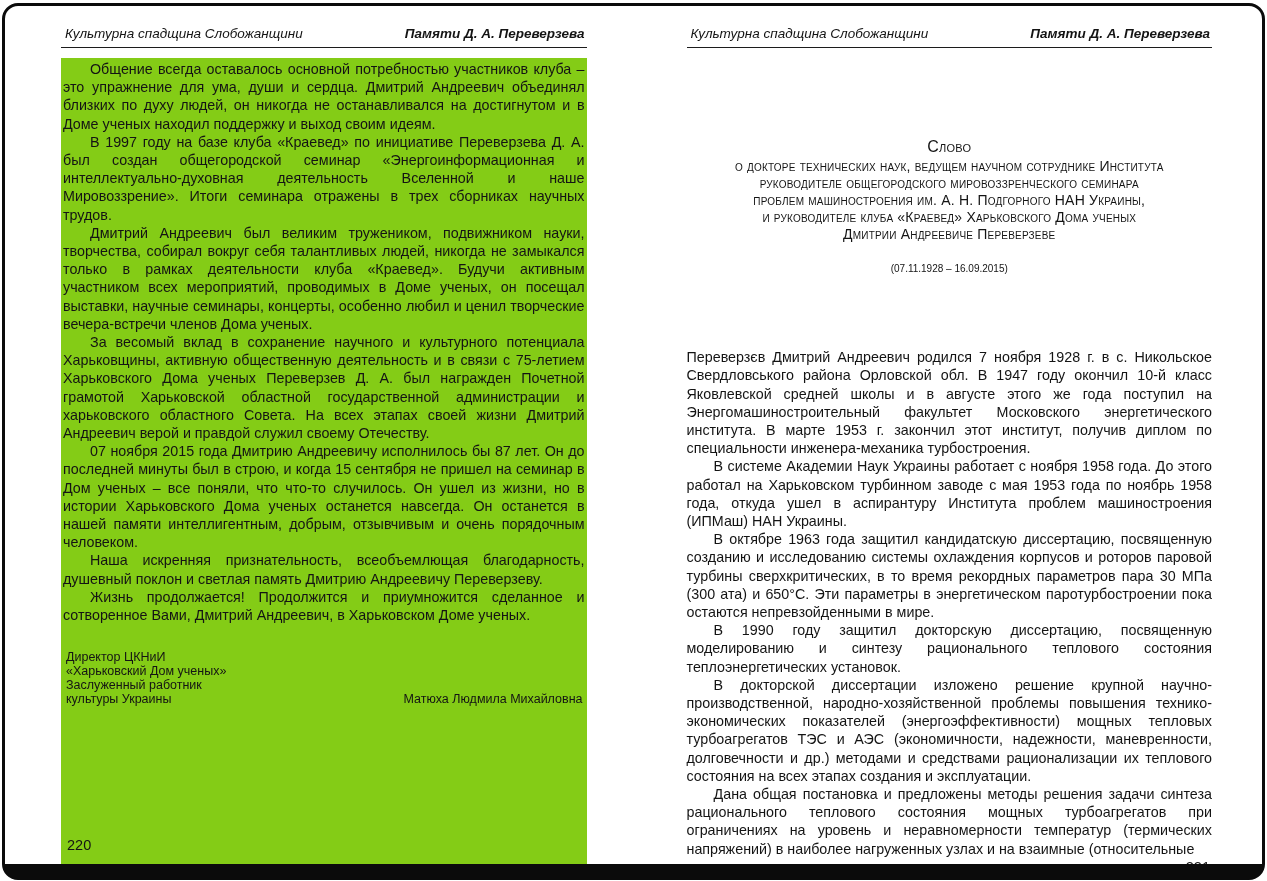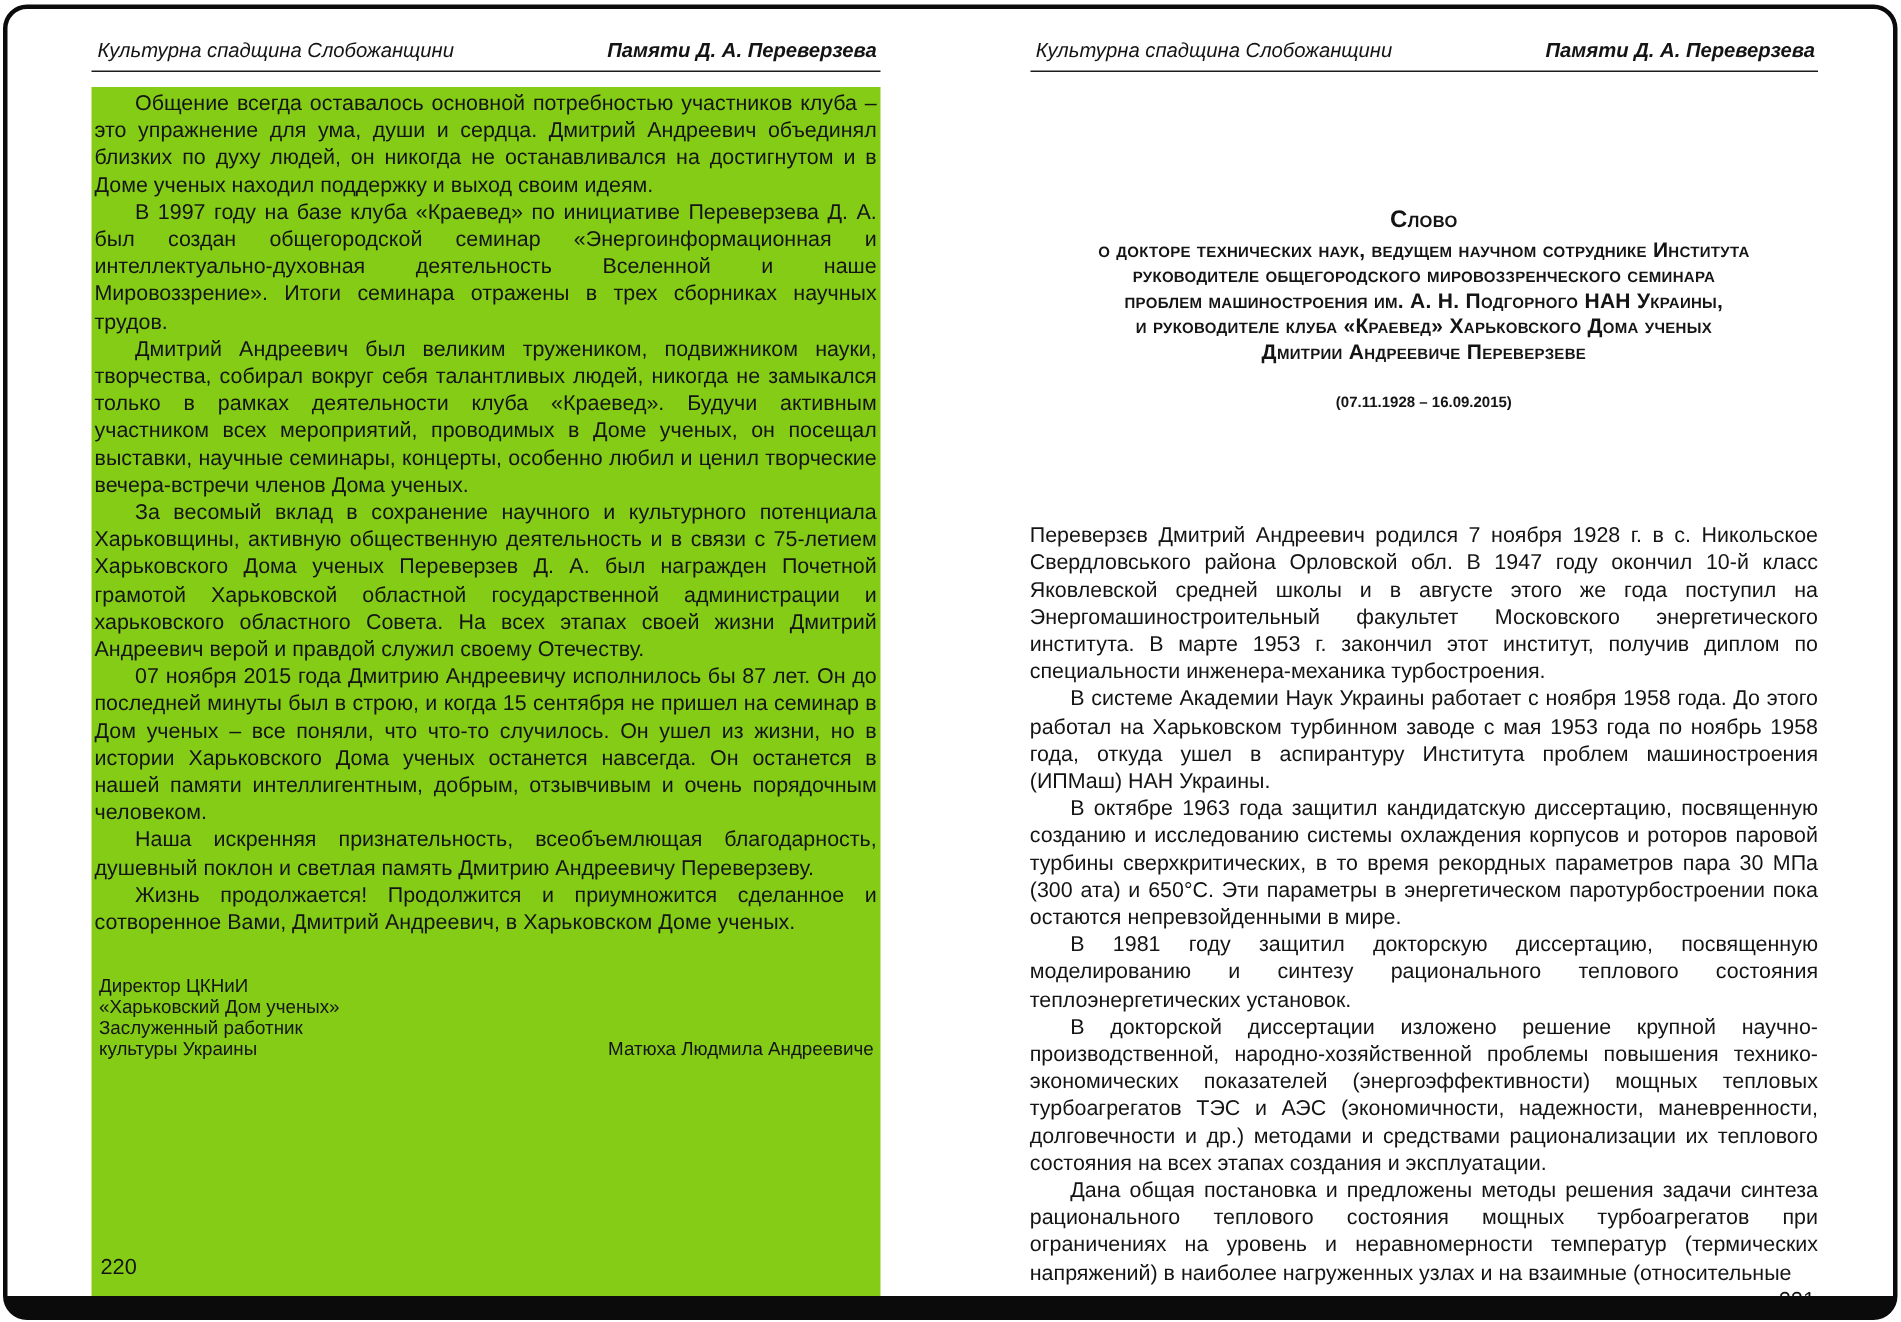--- a/index.html
+++ b/index.html
@@ -68,21 +68,21 @@
   .page-number {
     margin-top:auto;
     font-size:14.5px;
   }
   .pn-left { text-align:left; padding:0 0 4px 4px; }
   .pn-right { text-align:right; padding:0 2px 4px 0; }
   .title-block {
     margin-top:80px;
     margin-bottom:70px;
     text-align:center;
-    font-weight:bold;
+    font-weight:normal;
   }
   .title-line {
     font-variant:small-caps;
     font-size:14px;
     line-height:17px;
     letter-spacing:0.2px;
     white-space:nowrap;
   }
   .title-word {
     font-size:16px;
@@ -116,21 +116,21 @@
           <p class="para">Наша искренняя признательность, всеобъемлющая благодарность, душевный поклон и светлая память Дмитрию Андреевичу Переверзеву.</p>
           <p class="para">Жизнь продолжается! Продолжится и приумножится сделанное и сотворенное Вами, Дмитрий Андреевич, в Харьковском Доме ученых.</p>
 
           <div class="signature">
             <div class="sig-lines">
               <div>Директор ЦКНиИ</div>
               <div>«Харьковский Дом ученых»</div>
               <div>Заслуженный работник</div>
               <div>культуры Украины</div>
             </div>
-            <div class="sig-name">Матюха Людмила Андреевиче</div>
+            <div class="sig-name">Матюха Людмила Михайловна</div>
           </div>
 
           <div class="page-number pn-left">220</div>
         </div>
       </section>
 
       <section class="page page-right">
         <header class="running-head">
           <span class="rh-left">Культурна спадщина Слобожанщини</span>
           <span class="rh-right">Памяти Д. А. Переверзева</span>
@@ -143,21 +143,21 @@
             <div class="title-line">руководителе общегородского мировоззренческого семинара</div>
             <div class="title-line">проблем машиностроения им. А. Н. Подгорного НАН Украины,</div>
             <div class="title-line">и руководителе клуба «Краевед» Харьковского Дома ученых</div>
             <div class="title-line">Дмитрии Андреевиче Переверзеве</div>
             <div class="title-dates">(07.11.1928 – 16.09.2015)</div>
           </div>
 
           <p class="para no-indent">Переверзєв Дмитрий Андреевич родился 7 ноября 1928 г. в с. Никольское Свердловського района Орловской обл. В 1947 году окончил 10-й класс Яковлевской средней школы и в августе этого же года поступил на Энергомашиностроительный факультет Московского энергетического института. В марте 1953 г. закончил этот институт, получив диплом по специальности инженера-механика турбостроения.</p>
           <p class="para">В системе Академии Наук Украины работает с ноября 1958 года. До этого работал на Харьковском турбинном заводе с мая 1953 года по ноябрь 1958 года, откуда ушел в аспирантуру Института проблем машиностроения (ИПМаш) НАН Украины.</p>
           <p class="para">В октябре 1963 года защитил кандидатскую диссертацию, посвященную созданию и исследованию системы охлаждения корпусов и роторов паровой турбины сверхкритических, в то время рекордных параметров пара 30 МПа (300 ата) и 650°С. Эти параметры в энергетическом паротурбостроении пока остаются непревзойденными в мире.</p>
-          <p class="para">В 1981 году защитил докторскую диссертацию, посвященную моделированию и синтезу рационального теплового состояния теплоэнергетических установок.</p>
+          <p class="para">В 1990 году защитил докторскую диссертацию, посвященную моделированию и синтезу рационального теплового состояния теплоэнергетических установок.</p>
           <p class="para">В докторской диссертации изложено решение крупной научно-производственной, народно-хозяйственной проблемы повышения технико-экономических показателей (энергоэффективности) мощных тепловых турбоагрегатов ТЭС и АЭС (экономичности, надежности, маневренности, долговечности и др.) методами и средствами рационализации их теплового состояния на всех этапах создания и эксплуатации.</p>
           <p class="para">Дана общая постановка и предложены методы решения задачи синтеза рационального теплового состояния мощных турбоагрегатов при ограничениях на уровень и неравномерности температур (термических напряжений) в наиболее нагруженных узлах и на взаимные (относительные</p>
 
           <div class="page-number pn-right">221</div>
         </div>
       </section>
 
     </div>
   </div>
 </div>

